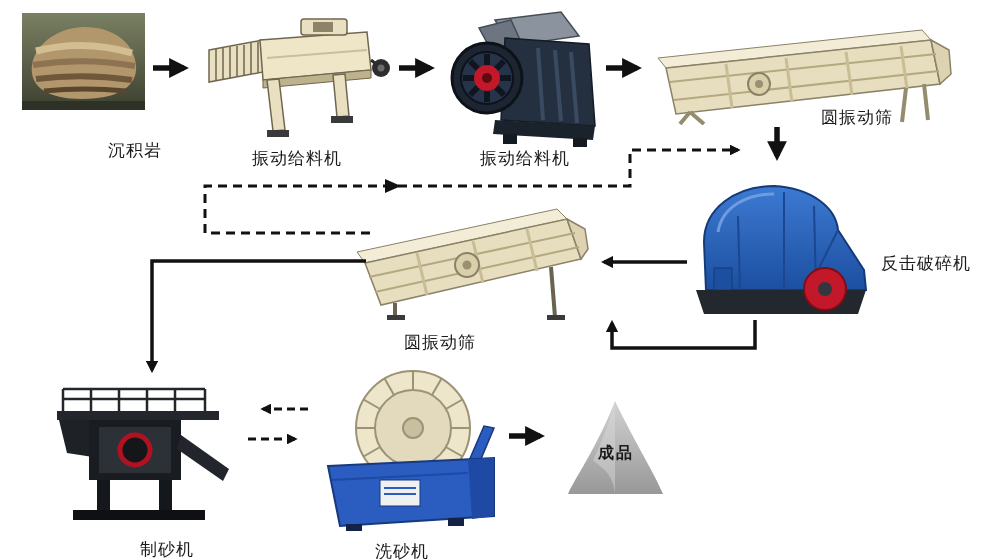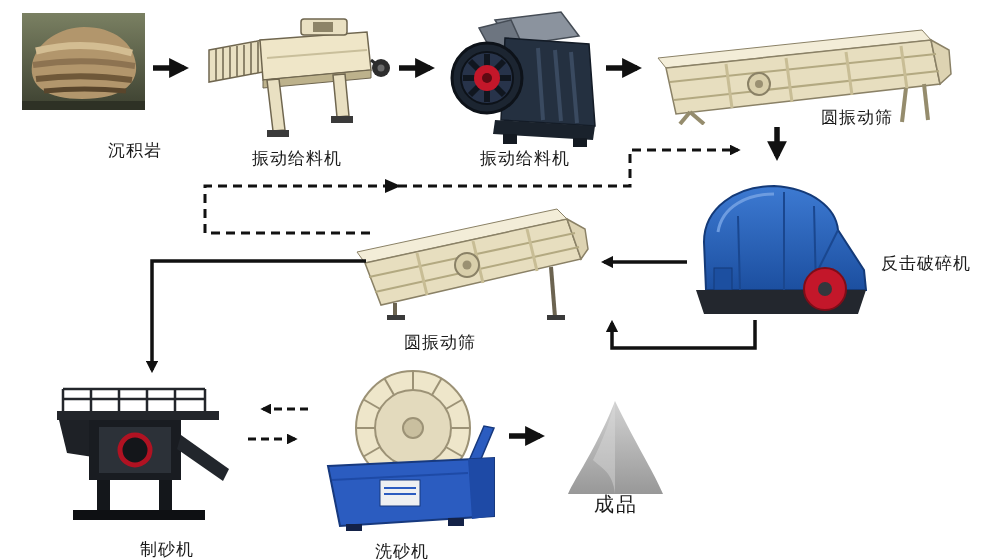--- a/index.html
+++ b/index.html
@@ -5,21 +5,21 @@
   html,body{margin:0;padding:0;background:#fff;}
   #canvas{
     position:relative;width:1000px;height:560px;background:#ffffff;
     font-family:"Liberation Sans","DejaVu Sans",sans-serif;overflow:hidden;
   }
   .node{position:absolute;}
   .label{
     position:absolute;transform:translateX(-50%);
     font-size:17px;color:#1a1a1a;white-space:nowrap;letter-spacing:1px;text-align:right;
   }
-  .label.big{font-size:20px;font-weight:normal;letter-spacing:2px;margin-top:48px;}
+  .label.big{font-size:16px;font-weight:bold;letter-spacing:2px;}
   #connectors{position:absolute;left:0;top:0;pointer-events:none;z-index:5;}
 </style>
 </head>
 <body>
 
 <div id="canvas">
 
   <svg id="connectors" width="1000" height="560">
     <defs>
       <marker id="ah" viewBox="0 0 10 10" refX="7.5" refY="5" markerWidth="3.6" markerHeight="3.6" orient="auto-start-reverse">

